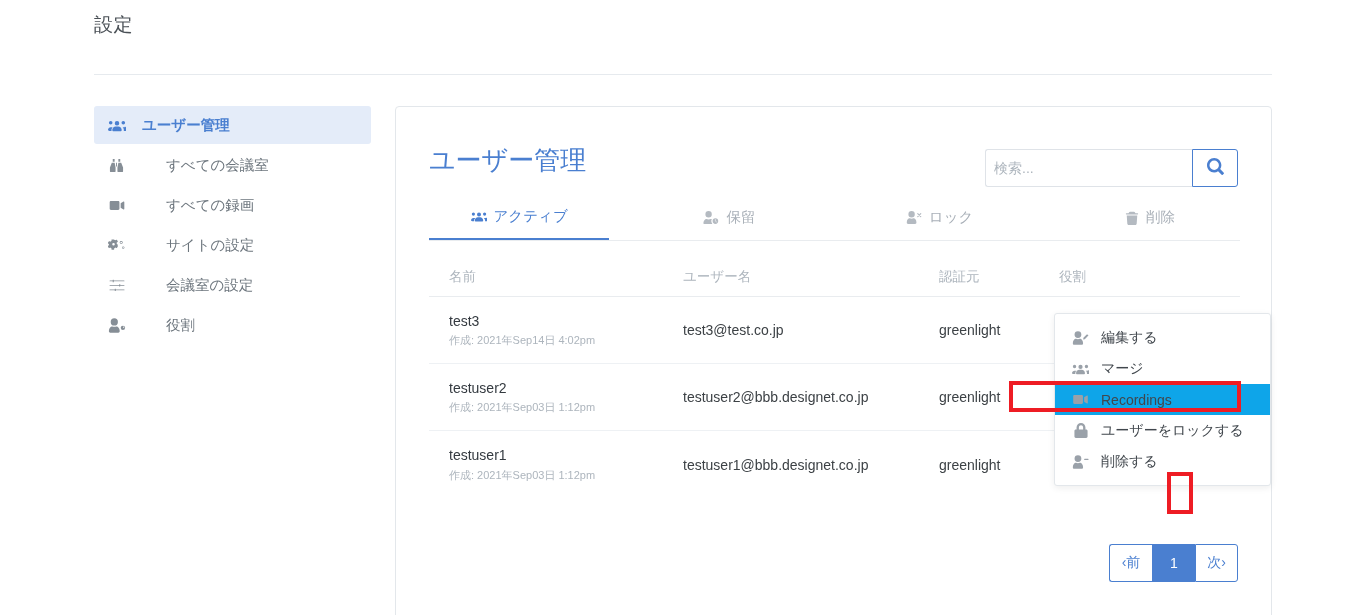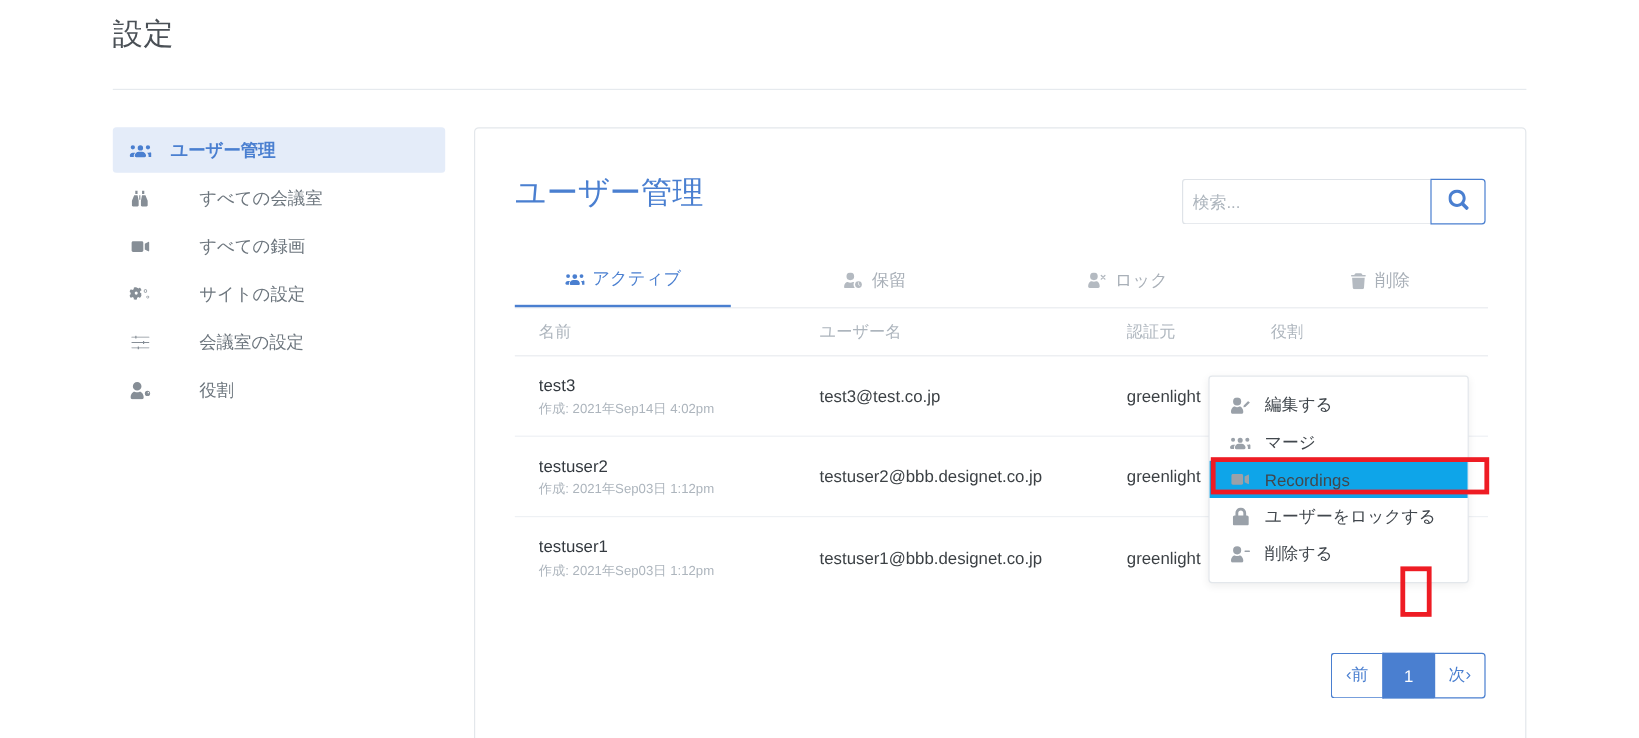--- a/index.html
+++ b/index.html
@@ -8,21 +8,21 @@
     width: 1366px; height: 615px;
     background: #ffffff;
     font-family: "Liberation Sans", "DejaVu Sans", sans-serif;
     overflow: hidden;
   }
   .page { position: relative; width: 1366px; height: 615px; }
 
   
   .page-title {
     position: absolute; left: 94px; top: 12px;
-    font-size: 25px; color: #4a5056; font-weight: 400;
+    font-size: 19px; color: #4a5056; font-weight: 400;
     letter-spacing: 0.5px;
     text-align: right;
   }
   .header-rule {
     position: absolute; left: 94px; top: 74px;
     width: 1178px; height: 1px; background: #e6eaee;
   }
 
   
   .sidebar {
@@ -79,21 +79,21 @@
     width: 46px; height: 38px;
     border: 1px solid #4a7fd0;
     border-radius: 0 3px 3px 0;
     background: #fff; color: #4a7fd0;
     display: flex; align-items: center; justify-content: center;
     cursor: pointer; padding: 0;
   }
 
   
   .tabs {
-    position: absolute; left: 33px; top: 104px;
+    position: absolute; left: 33px; top: 88px;
     width: 811px; height: 46px;
     border-bottom: 1px solid #e9ecef;
     display: flex;
     gap: 30px;
   }
   .tab {
     width: 203px; display: flex; align-items: center;
     justify-content: center;
     font-size: 14.5px; color: #a9b0b8; height: 45px;
     gap: 7px;
@@ -144,21 +144,21 @@
     border: 1px solid #4a7fd0; border-right: none;
     color: #4a7fd0; font-size: 14px; background: #fff;
     cursor: pointer;
   }
   .pg:first-child { border-radius: 3px 0 0 3px; }
   .pg:last-child { border-right: 1px solid #4a7fd0; border-radius: 0 3px 3px 0; }
   .pg.active { background: #4a7fd0; color: #fff; }
 
   
   .dropdown {
-    position: absolute; left: 1007px; top: 313px;
+    position: absolute; left: 1054px; top: 313px;
     width: 217px;
     background: #fff;
     border: 1px solid #e3e7eb;
     border-radius: 3px;
     box-shadow: 0 2px 7px rgba(0,0,0,0.07);
     padding: 8px 0;
     z-index: 40;
   }
   .dd-item {
     display: flex; align-items: center; gap: 11px;

